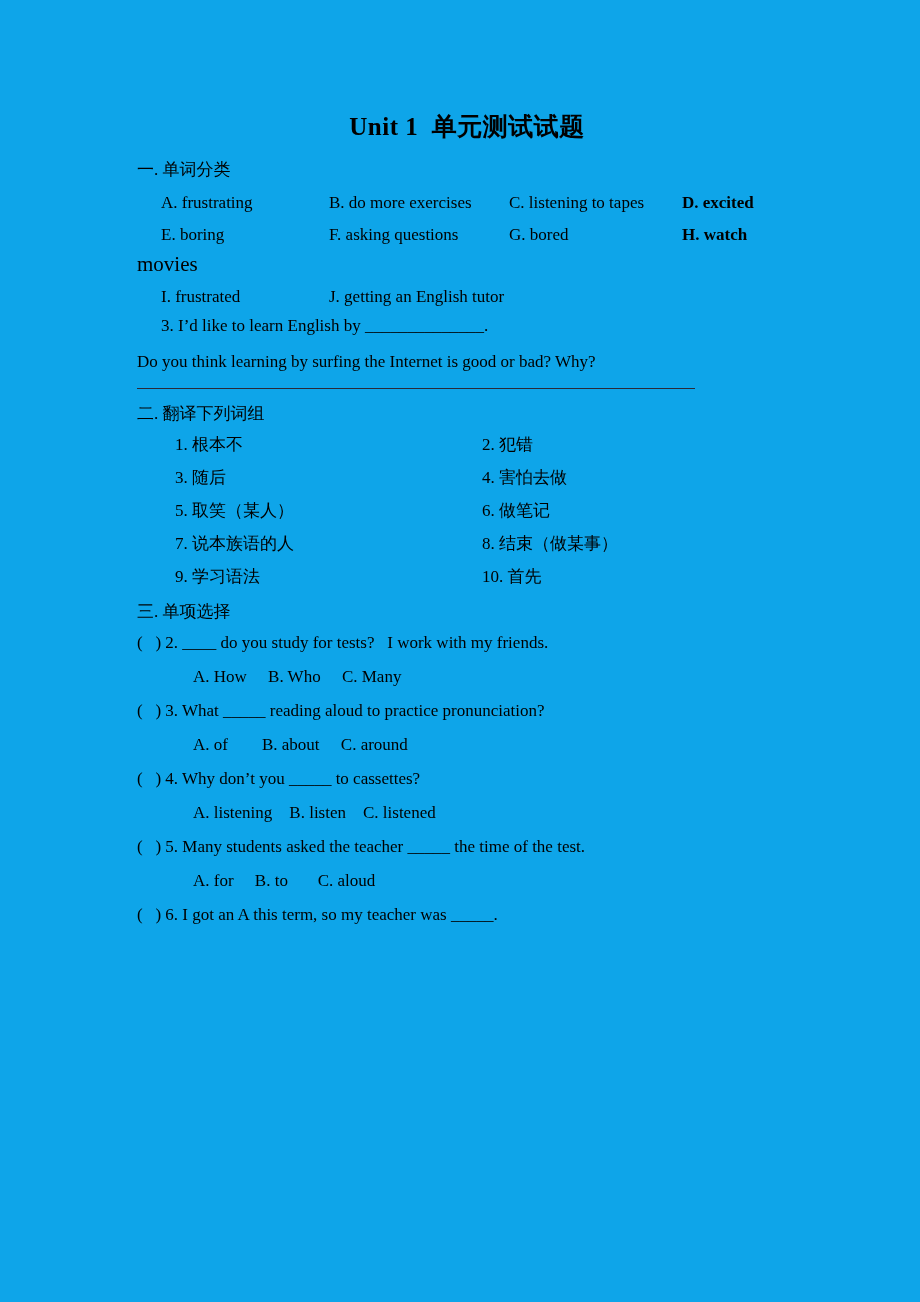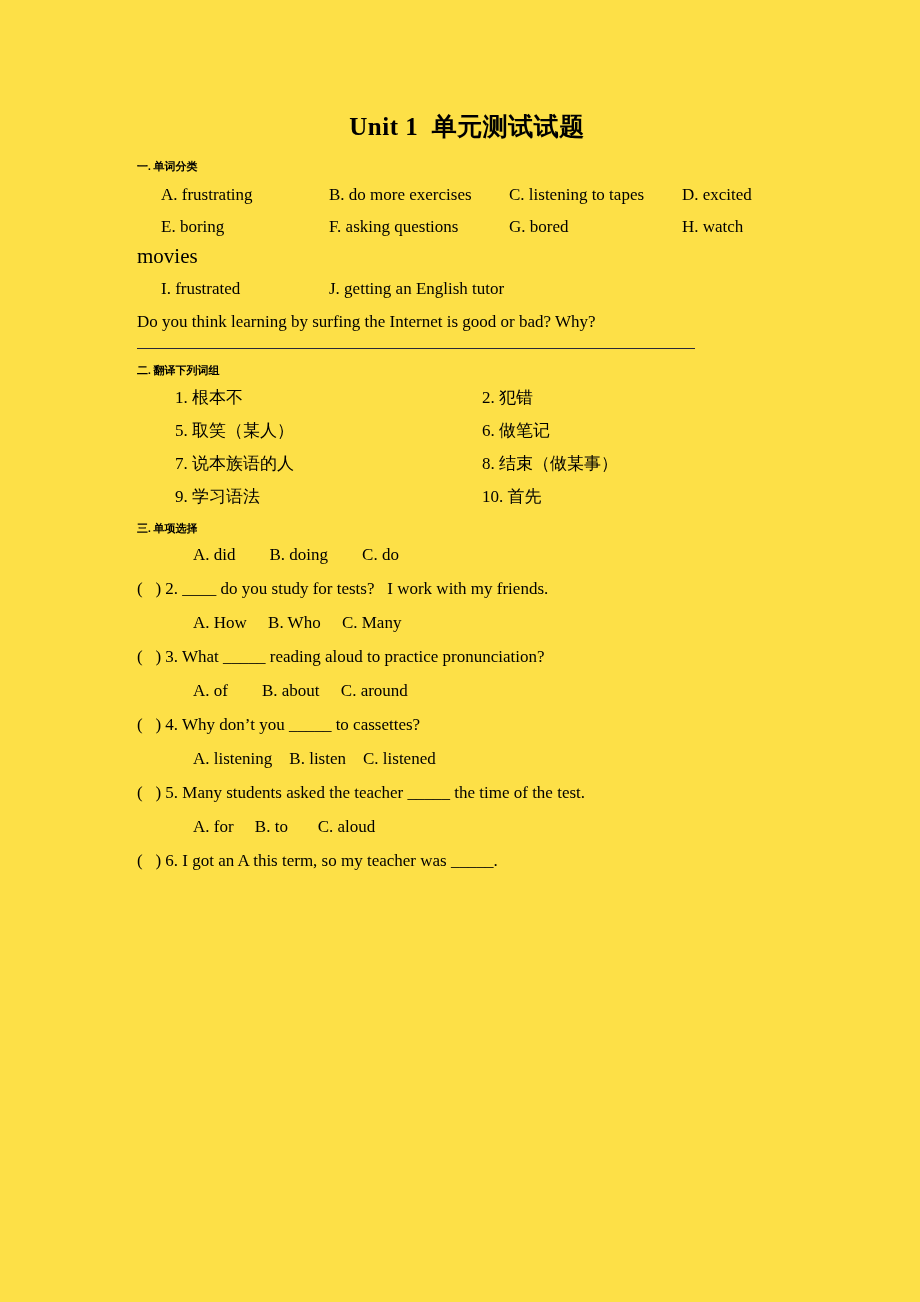--- a/index.html
+++ b/index.html
@@ -4,21 +4,21 @@
 <style>
   html, body {
     margin: 0;
     padding: 0;
     background: #ffffff;
   }
   .page {
     position: relative;
     width: 920px;
     height: 1302px;
-    background: #fde047;
+    background: #0ea5e9;
     margin: 0 auto;
     overflow: hidden;
     font-family: "Liberation Serif", "DejaVu Serif", serif;
     color: #000000;
   }
   .content {
     position: absolute;
     left: 137px;
     top: 0;
     width: 660px;
@@ -31,25 +31,24 @@
     font-weight: bold;
     letter-spacing: 0.5px;
     margin: 0;
     padding-top: 112px;
     line-height: 1.2;
     white-space: pre;
   }
 
   
   .section-heading {
-    font-size: 11px;
+    font-size: 17px;
     margin-top: 17px;
     line-height: 1.3;
     white-space: pre;
-    font-weight: bold;
   }
   .section-heading.tight {
     margin-top: 12px;
   }
 
   
   .wordbank {
     margin-top: 13px;
   }
   .wb-row {
@@ -59,21 +58,21 @@
     margin-bottom: 15px;
     white-space: nowrap;
   }
   .wb-row .cell {
     display: inline-block;
     vertical-align: top;
   }
   .wb-c1 { width: 168px; padding-left: 24px; }
   .wb-c2 { width: 180px; }
   .wb-c3 { width: 173px; }
-  .wb-c4 { width: 120px; }
+  .wb-c4 { width: 120px; font-weight: bold; }
   .wb-wrap {
     font-size: 21px;
     line-height: 1.0;
     margin-top: -4px;
     margin-bottom: 13px;
   }
 
   .wb-row2 {
     display: block;
     font-size: 17px;
@@ -165,46 +164,49 @@
       <div class="wb-row">
         <span class="cell wb-c1">E. boring</span><span class="cell wb-c2">F. asking questions</span><span class="cell wb-c3">G. bored</span><span class="cell wb-c4">H. watch</span>
       </div>
       <div class="wb-wrap">movies</div>
       <div class="wb-row2">
         <span class="wb2-c1">I. frustrated</span><span class="wb2-c2">J. getting an English tutor</span>
       </div>
     </div>
 
     <div class="fill-list">
+      <div class="fill-item">3. I’d like to learn English by ______________.</div>
     </div>
 
     <div class="free-question">Do you think learning by surfing the Internet is good or bad? Why?</div>
     <div class="answer-rule"></div>
 
     <div class="section-heading tight">二. 翻译下列词组</div>
 
     <div class="trans-list">
       <div class="trans-row">
         <span class="t-left">1. 根本不</span><span class="t-right">2. 犯错</span>
       </div>
       <div class="trans-row">
+        <span class="t-left">3. 随后</span><span class="t-right">4. 害怕去做</span>
+      </div>
+      <div class="trans-row">
         <span class="t-left">5. 取笑（某人）</span><span class="t-right">6. 做笔记</span>
       </div>
       <div class="trans-row">
         <span class="t-left">7. 说本族语的人</span><span class="t-right">8. 结束（做某事）</span>
       </div>
       <div class="trans-row">
         <span class="t-left">9. 学习语法</span><span class="t-right">10.  首先</span>
       </div>
     </div>
 
     <div class="section-heading tight">三. 单项选择</div>
 
     <div class="mc-list">
-      <div class="mc-opts">A. did        B. doing        C. do</div>
 
       <div class="mc-q">(   ) 2. ____ do you study for tests?   I work with my friends.</div>
       <div class="mc-opts">A. How     B. Who     C. Many</div>
 
       <div class="mc-q">(   ) 3. What _____ reading aloud to practice pronunciation?</div>
       <div class="mc-opts">A. of        B. about     C. around</div>
 
       <div class="mc-q">(   ) 4. Why don’t you _____ to cassettes?</div>
       <div class="mc-opts">A. listening    B. listen    C. listened</div>
 

